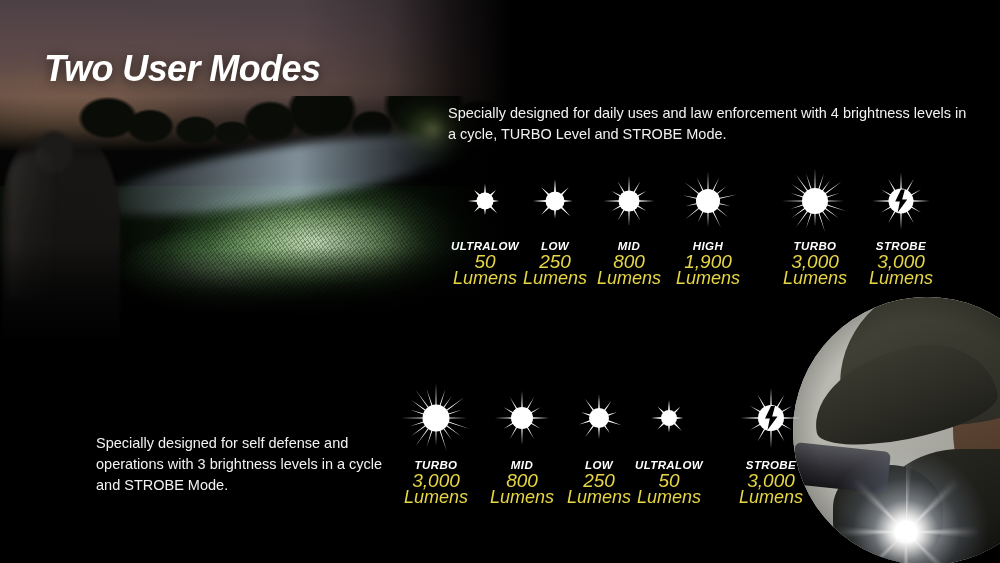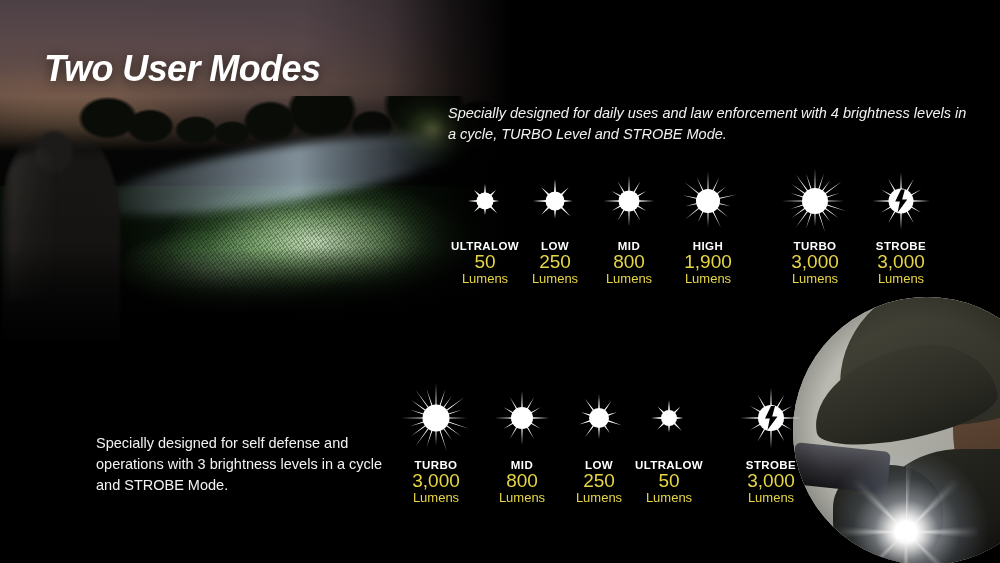--- a/index.html
+++ b/index.html
@@ -172,47 +172,47 @@
     letter-spacing:-.6px;white-space:nowrap;
     text-shadow:0 2px 12px rgba(0,0,0,.55);
   }
   .h-daily{
     position:absolute;left:448px;top:55px;
     font-size:33px;font-weight:bold;font-style:italic;color:#ffd91f;
     letter-spacing:-.4px;white-space:nowrap;
   }
   .p-daily{
     position:absolute;left:448px;top:103px;width:520px;
-    font-size:14.5px;line-height:21px;color:#f2f2f2;font-style:italic;
+    font-size:14.5px;line-height:21px;color:#f2f2f2;
   }
   .h-tact{
     position:absolute;left:96px;top:388px;
     font-size:30px;font-weight:bold;font-style:italic;color:#ffd91f;
     letter-spacing:-.4px;white-space:nowrap;
   }
   .p-tact{
     position:absolute;left:96px;top:433px;width:290px;
     font-size:14.5px;line-height:21px;color:#f2f2f2;
   }
 
   
-  .row{position:absolute;display:flex;align-items:flex-end;}
+  .row{position:absolute;display:flex;align-items:flex-end;font-style:italic;}
   .row-daily{left:451px;top:163px;}
   .row-tact{left:390px;top:378px;}
   .mode{display:flex;flex-direction:column;align-items:center;}
   .icon-wrap{display:flex;align-items:center;justify-content:center;}
   .lbl-name{
     font-size:11.5px;font-weight:bold;color:#ffffff;letter-spacing:.4px;
     white-space:nowrap;line-height:14px;
   }
   .lbl-val{
     font-size:19px;color:#e6d645;line-height:17px;white-space:nowrap;
   }
   .lbl-unit{
-    font-size:13px;color:#e6d645;line-height:17px;white-space:nowrap;
+    font-size:18px;color:#e6d645;line-height:17px;white-space:nowrap;
   }
   .gap{width:22px;}
   .gap-t{width:26px;}
   svg{display:block;}
 </style>
 </head>
 <body>
 
 <div class="stage">
 

